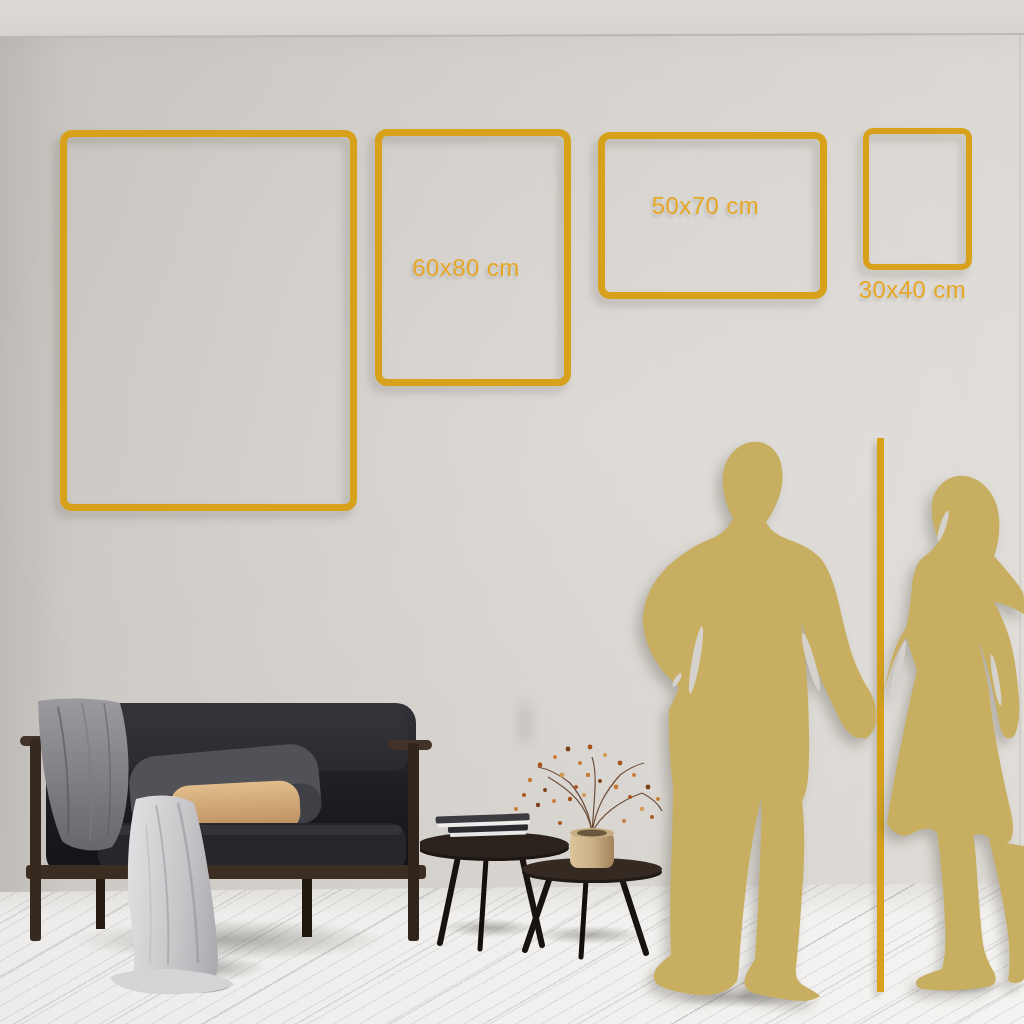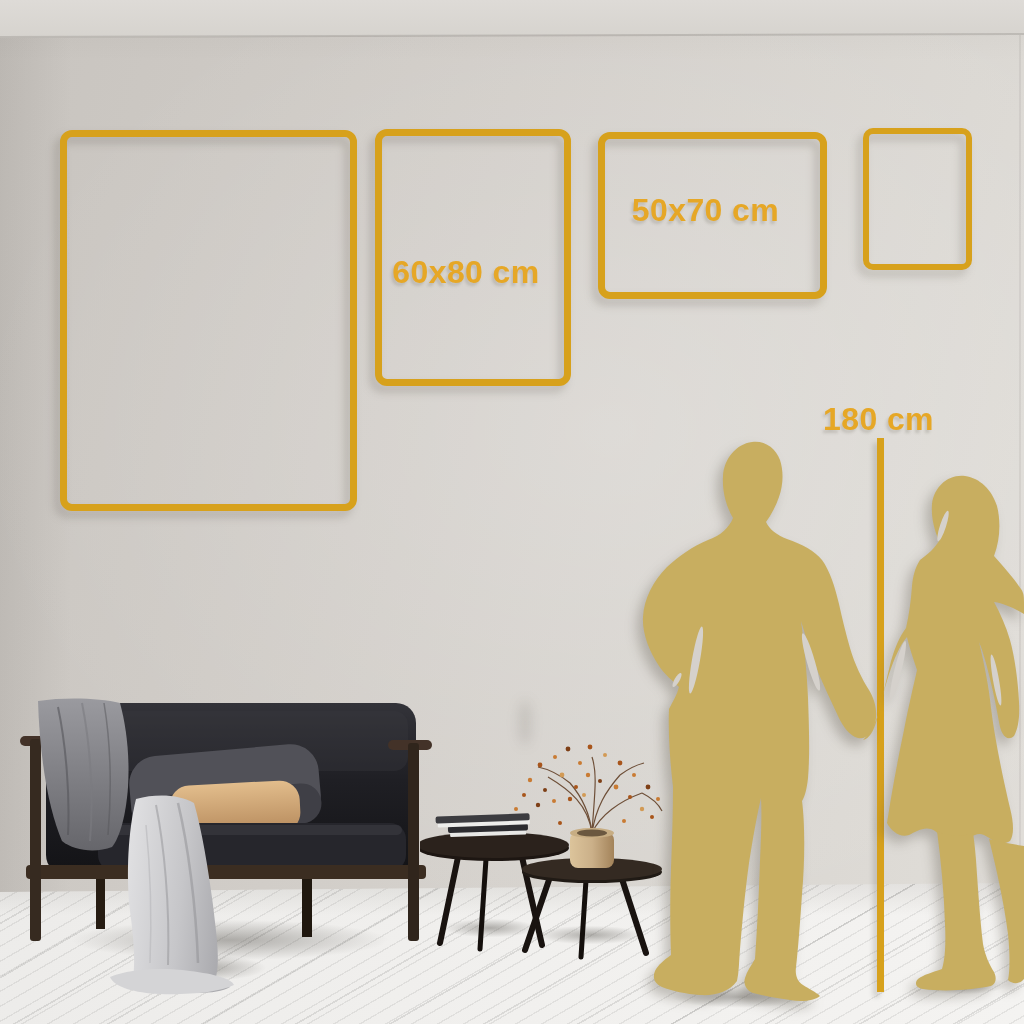--- a/index.html
+++ b/index.html
@@ -33,21 +33,21 @@
     background:rgba(90,85,80,0.14);filter:blur(6px);}
 
   
   .size-frame{position:absolute;border:7px solid var(--frame-gold,#d7a11c);border-radius:12px;
     filter:drop-shadow(-5px 6px 4px rgba(96,90,78,0.28));}
   #frame-90{left:60px;top:130px;width:283px;height:367px;}
   #frame-60{left:375px;top:129px;width:182px;height:243px;}
   #frame-50{left:598px;top:132px;width:215px;height:153px;}
   #frame-30{left:863px;top:128px;width:97px;height:130px;border-width:6px;border-radius:10px;}
 
-  .size-label{position:absolute;color:var(--label-gold,#e6a726);font-weight:700;font-size:32px;
+  .size-label{position:absolute;color:var(--label-gold,#e6a726);font-weight:400;font-size:24px;
     letter-spacing:0.4px;text-align:center;white-space:nowrap;
     text-shadow:-2px 3px 3px rgba(96,90,78,0.22);}
   #label-90{left:60px;top:299px;width:283px;}
   #label-60{left:355px;top:254px;width:222px;}
   #label-50{left:598px;top:192px;width:215px;}
   #label-30{left:820px;top:276px;width:185px;}
   #label-180{left:796px;top:401px;width:165px;position:absolute;}
 
   .height-line{position:absolute;left:877px;top:438px;width:7px;height:554px;
     background:var(--frame-gold,#d7a11c);box-shadow:-4px 5px 5px rgba(96,90,78,0.22);}
@@ -74,20 +74,21 @@
   <div class="floor"></div>
   <div class="smudge"></div>
 
   <div class="size-frame" id="frame-90"></div>
   <div class="size-frame" id="frame-60"></div>
   <div class="size-frame" id="frame-50"></div>
   <div class="size-frame" id="frame-30"></div>
 
   <div class="size-label" id="label-60">60x80 cm</div>
   <div class="size-label" id="label-50">50x70 cm</div>
+  <div class="size-label" id="label-30">30x40 cm</div>
 
   <div class="ground-shadow" style="left:10px;top:912px;width:440px;height:56px;"></div>
   <div class="ground-shadow" style="left:120px;top:950px;width:170px;height:36px;"></div>
   <div class="ground-shadow" style="left:425px;top:915px;width:130px;height:26px;"></div>
   <div class="ground-shadow" style="left:515px;top:922px;width:150px;height:26px;"></div>
   <div class="ground-shadow" style="left:645px;top:982px;width:190px;height:30px;"></div>
   <div class="ground-shadow" style="left:900px;top:972px;width:125px;height:26px;"></div>
 
   <svg class="sofa-svg" width="430" height="300" viewBox="0 0 430 300">
     <defs>
@@ -212,21 +213,20 @@
       <ellipse cx="172" cy="134" rx="70" ry="11" fill="#342a22"></ellipse>
     </g>
     <g>
       <rect x="150" y="97" width="44" height="36" rx="8" fill="url(#vaseGrad)"></rect>
       <ellipse cx="172" cy="98" rx="22" ry="5" fill="#c7ad83"></ellipse>
       <ellipse cx="172" cy="98" rx="15" ry="3.5" fill="#6b5840"></ellipse>
     </g>
   </svg>
 
   <div class="height-line"></div>
-  <div class="size-label" id="label-180">180 cm</div>
 
   <svg class="sil-svg" width="394" height="580" viewBox="0 0 394 580">
     <path class="sil" d="M122,12
       C134,10 146,18 150,30 C154,42 153,56 149,67 C146,76 141,85 136,92
       C139,99 147,105 157,109 C172,114 185,121 192,130 C200,141 205,157 209,174
       C212,188 216,204 220,218 C225,235 232,249 239,260 C244,268 247,278 246,288
       C244,301 237,310 228,308 C220,306 213,297 208,286 C201,271 194,256 188,242
       C184,232 180,221 177,211 C175,204 173,197 171,191
       C174,213 177,243 178,268 C179,297 180,324 178,348 C177,358 175,366 172,371
       C175,393 175,430 172,464 C170,494 168,519 166,537

